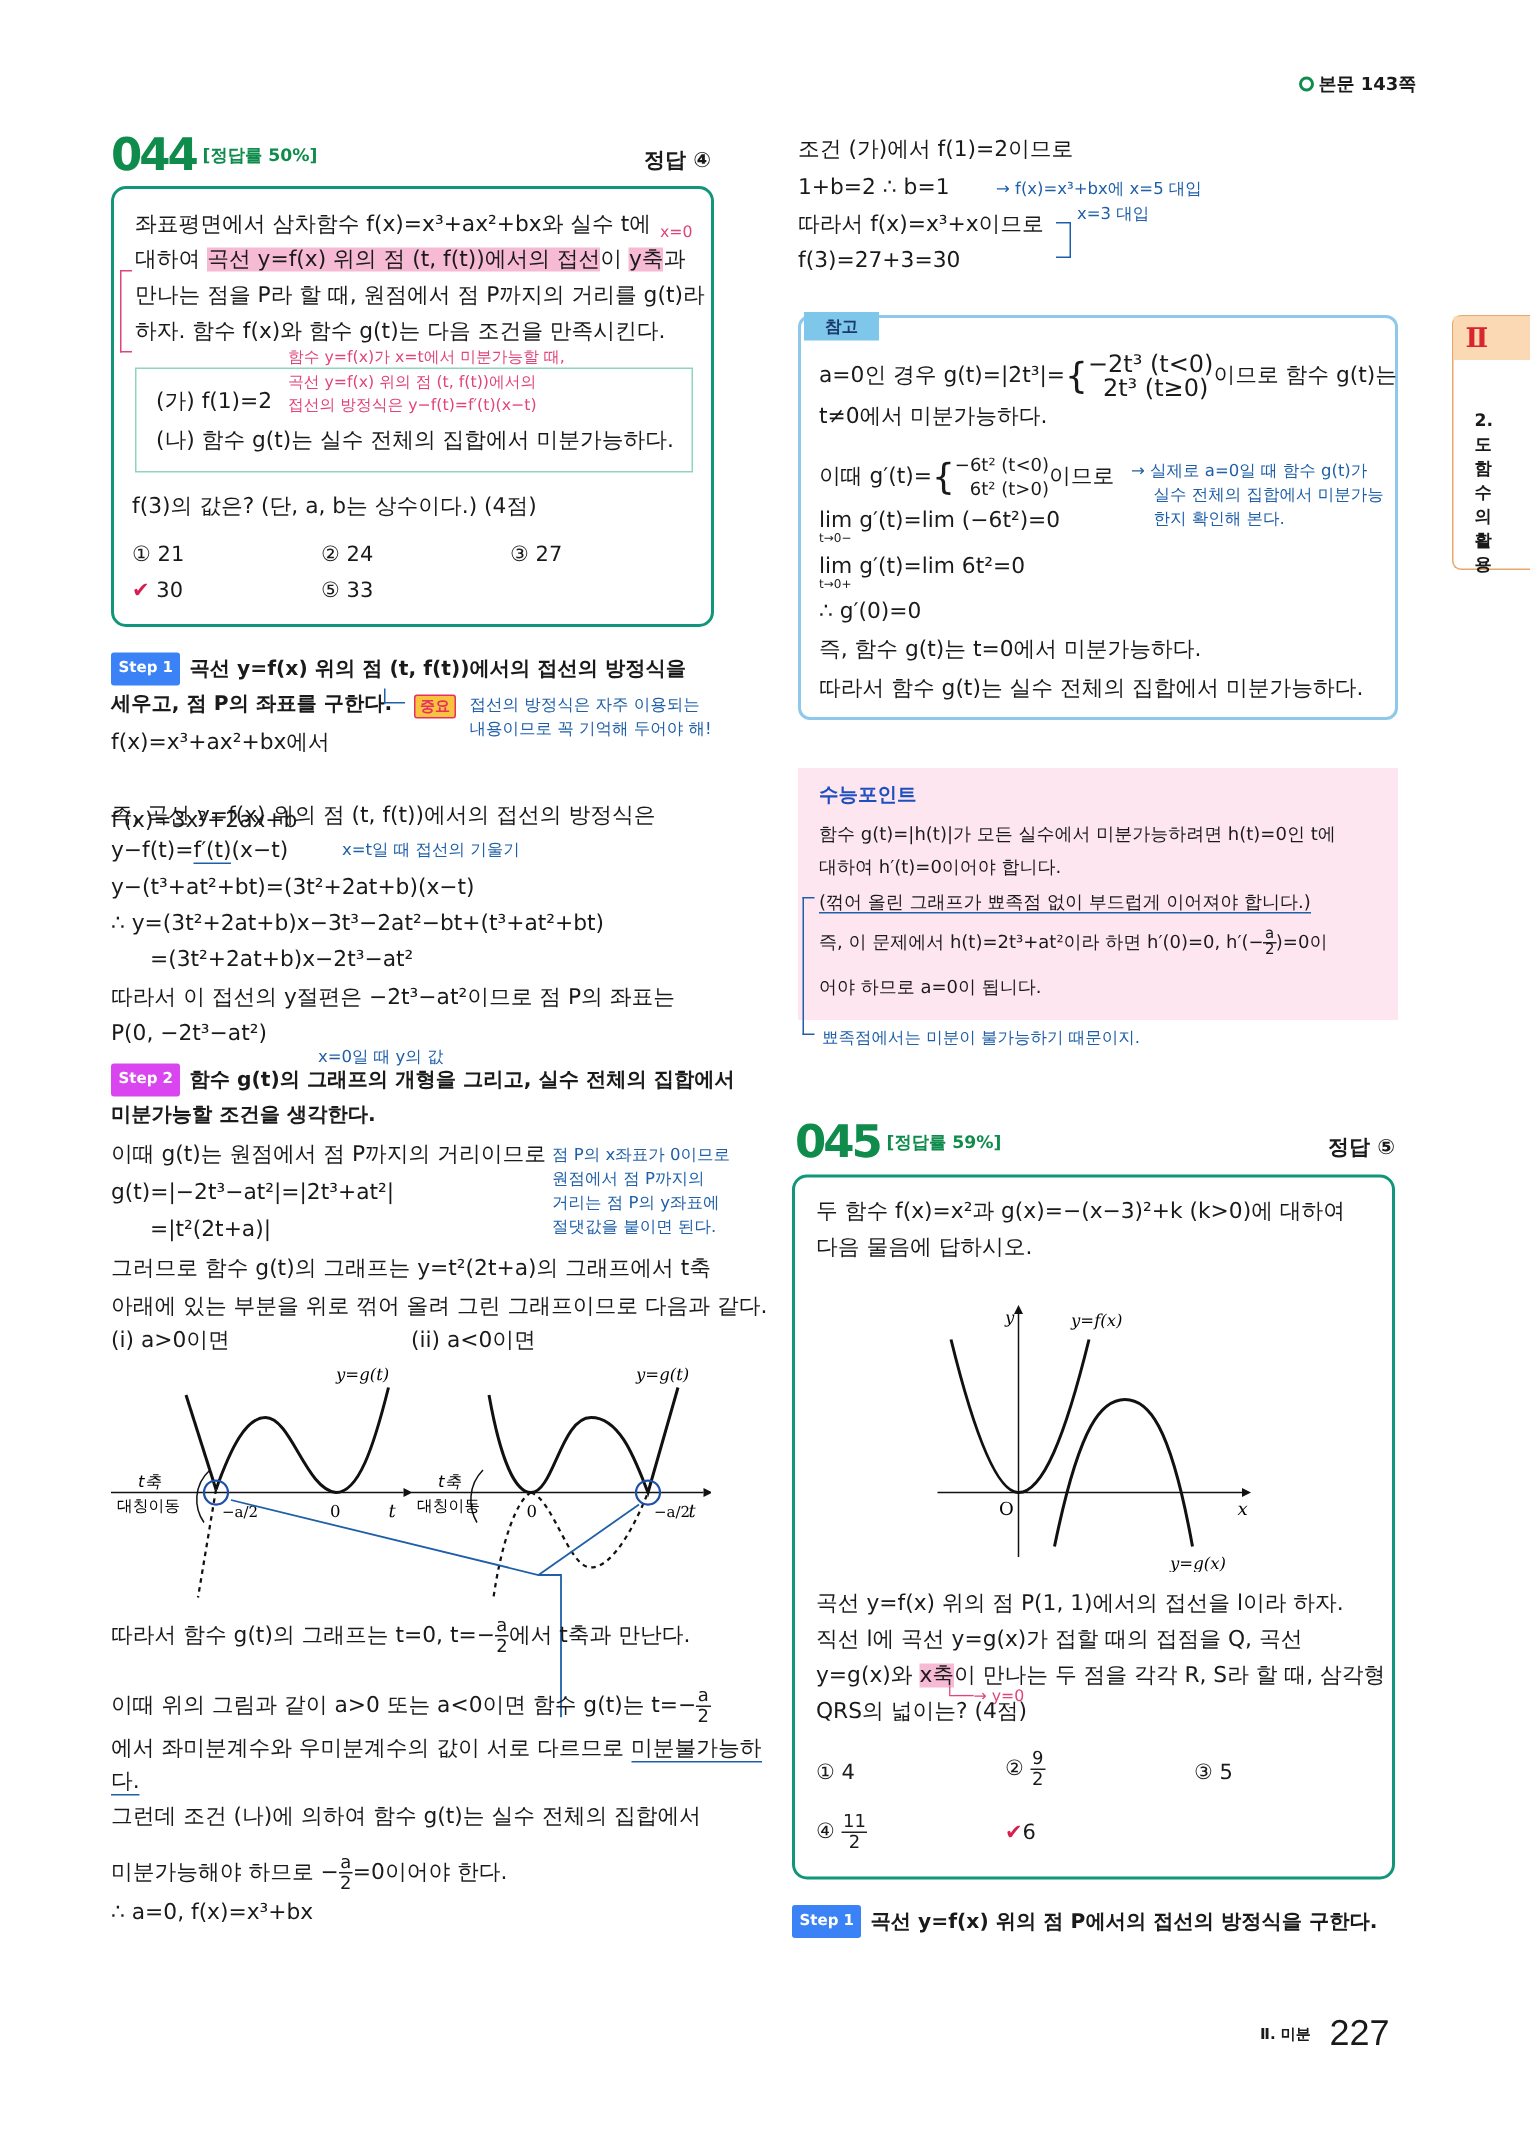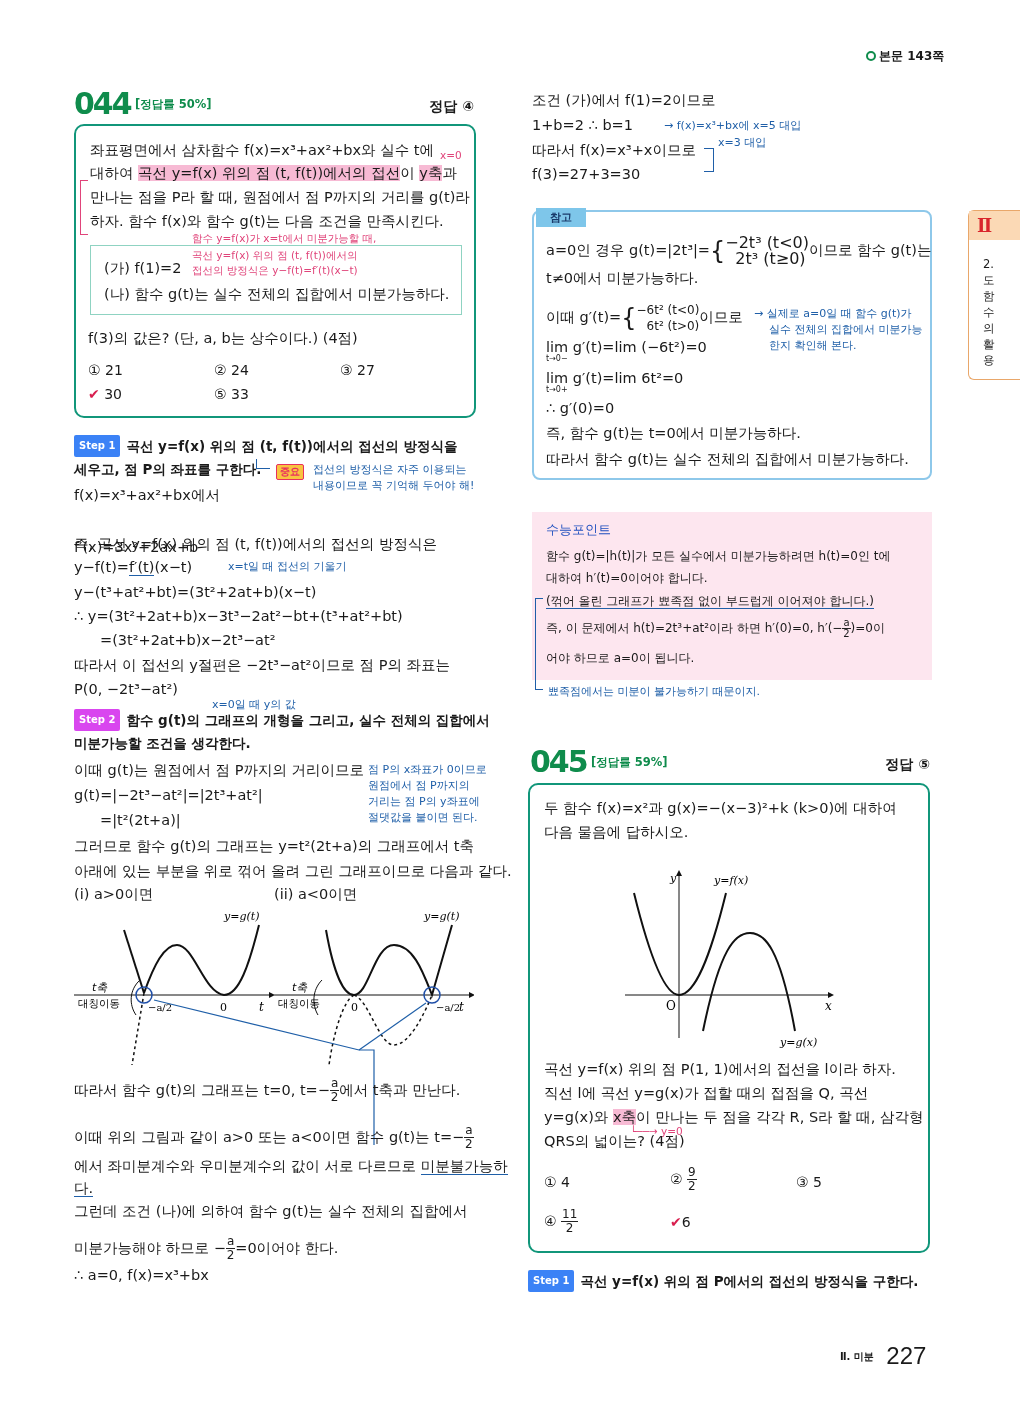--- a/index.html
+++ b/index.html
@@ -21,25 +21,25 @@
 
   .step-badge { display: inline-block; color: #fff; font-size: 10px; font-weight: bold; padding: 1px 5px; border-radius: 2px; margin-right: 6px; vertical-align: 2px; }
   .step1 { background: #3b82f6; }
   .step2 { background: #d946ef; }
   .step-title { font-weight: bold; }
 
   .ref-box { position: absolute; border: 2px solid #8ec8ea; border-radius: 8px; background: #fff; }
   .ref-tag { position: absolute; background: #7ec6ea; color: #1a3a6a; font-size: 11px; font-weight: bold; padding: 2px 14px; }
 
   .point-box { position: absolute; background: #fde6ef; }
-  .point-title { color: #1f4fbf; font-weight: normal; font-size: 13px; }
+  .point-title { color: #1f4fbf; font-weight: bold; font-size: 13px; }
 
   .side-tab { position: absolute; right: 0; border: 1.5px solid #e9a76a; border-right: none; border-radius: 6px 0 0 6px; background: #fff; }
   .side-tab-head { background: #fbd9b5; color: #d9252b; font-weight: bold; font-family: "DejaVu Serif", serif; text-align: left; padding: 4px 8px; font-size: 18px; }
-  .side-tab-body { font-size: 11.5px; font-weight: normal; line-height: 16px; padding: 16px 0 0 14px; width: 20px; word-break: break-all; }
+  .side-tab-body { font-size: 11.5px; font-weight: bold; line-height: 16px; padding: 4px 0 0 14px; width: 20px; word-break: break-all; margin-top: 28px; }
 
   .choice { position: absolute; font-size: 14px; white-space: nowrap; }
   .check-mark { color: #d81e4e; font-weight: bold; }
   .frac { display: inline-block; vertical-align: middle; text-align: center; font-size: 12px; line-height: 13px; }
   .frac .num { display: block; border-bottom: 1px solid #222; padding: 0 1px; }
   .frac .den { display: block; }
   .imp-badge { display: inline-block; background: #f8c440; border: 1px solid #e8305e; color: #e8305e; font-size: 10px; font-weight: bold; padding: 0 3px; border-radius: 2px; }
 </style>
 </head>
 <body>

